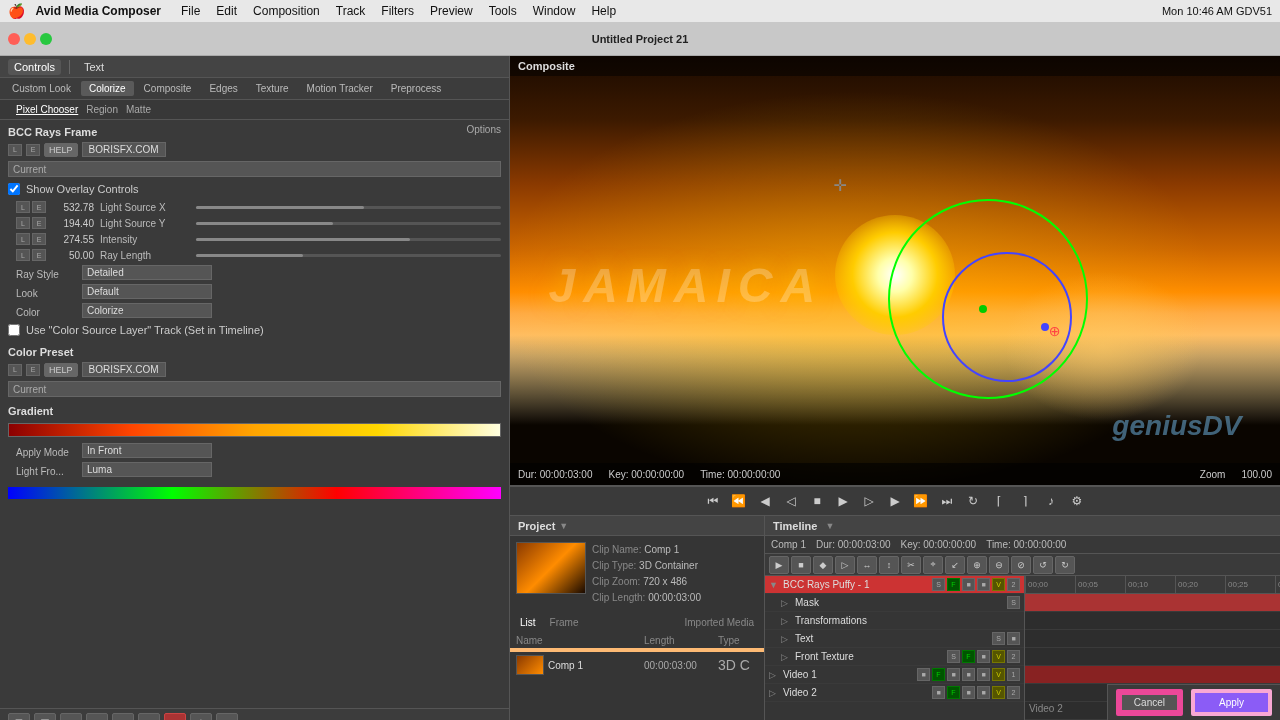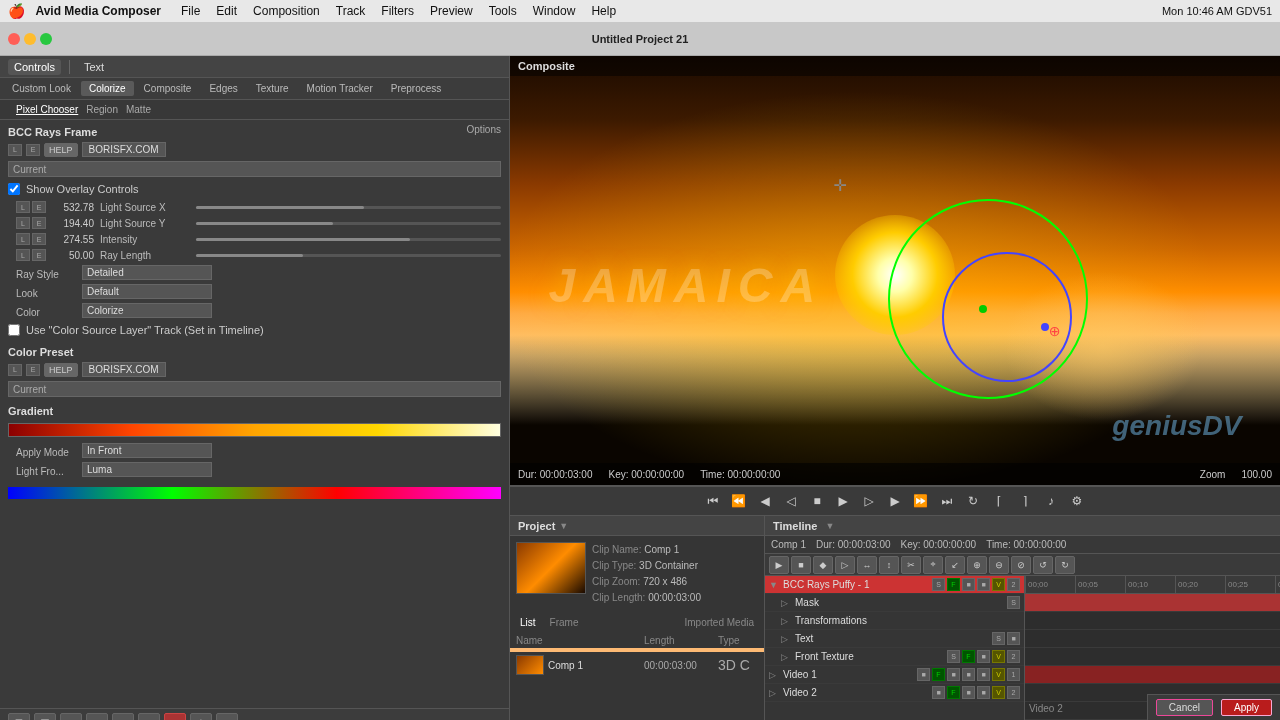--- a/index.html
+++ b/index.html
@@ -1217,19 +1217,19 @@
 
         <div class="bottom-status">
           <div class="progress-bar-bottom"></div>
         </div>
 
       </div>
 
     </div>
 
     <div style="position:absolute;bottom:0;right:0;background:#3a3a3a;padding:4px 8px;display:flex;gap:8px;border-top:1px solid #555;border-left:1px solid #555;z-index:100;">
-      <button style="background:#555;border:1px solid #ec4899;color:#ddd;font-size:10px;padding:2px 12px;cursor:pointer;border-radius:2px;">Cancel</button>
-      <button style="background:#b91c1c;border:1px solid #f9a8d4;color:#fff;font-size:10px;padding:2px 12px;cursor:pointer;border-radius:2px;">Apply</button>
+      <button style="background:#555;border:6px solid #ec4899;color:#ddd;font-size:10px;padding:2px 12px;cursor:pointer;border-radius:2px;">Cancel</button>
+      <button style="background:#8b5cf6;border:4px solid #f9a8d4;color:#fff;font-size:10px;padding:2px 24px;cursor:pointer;border-radius:2px;">Apply</button>
     </div>
 
   </div>
 
 </div>
 
 </body></html>

